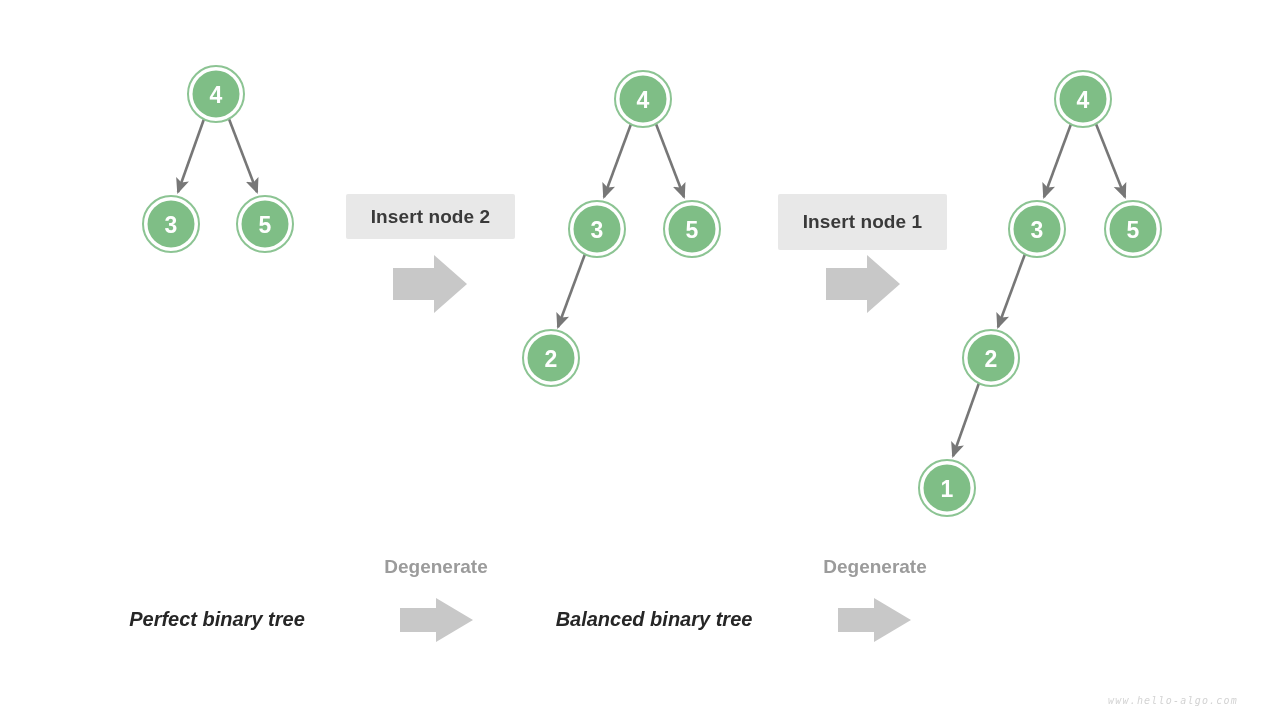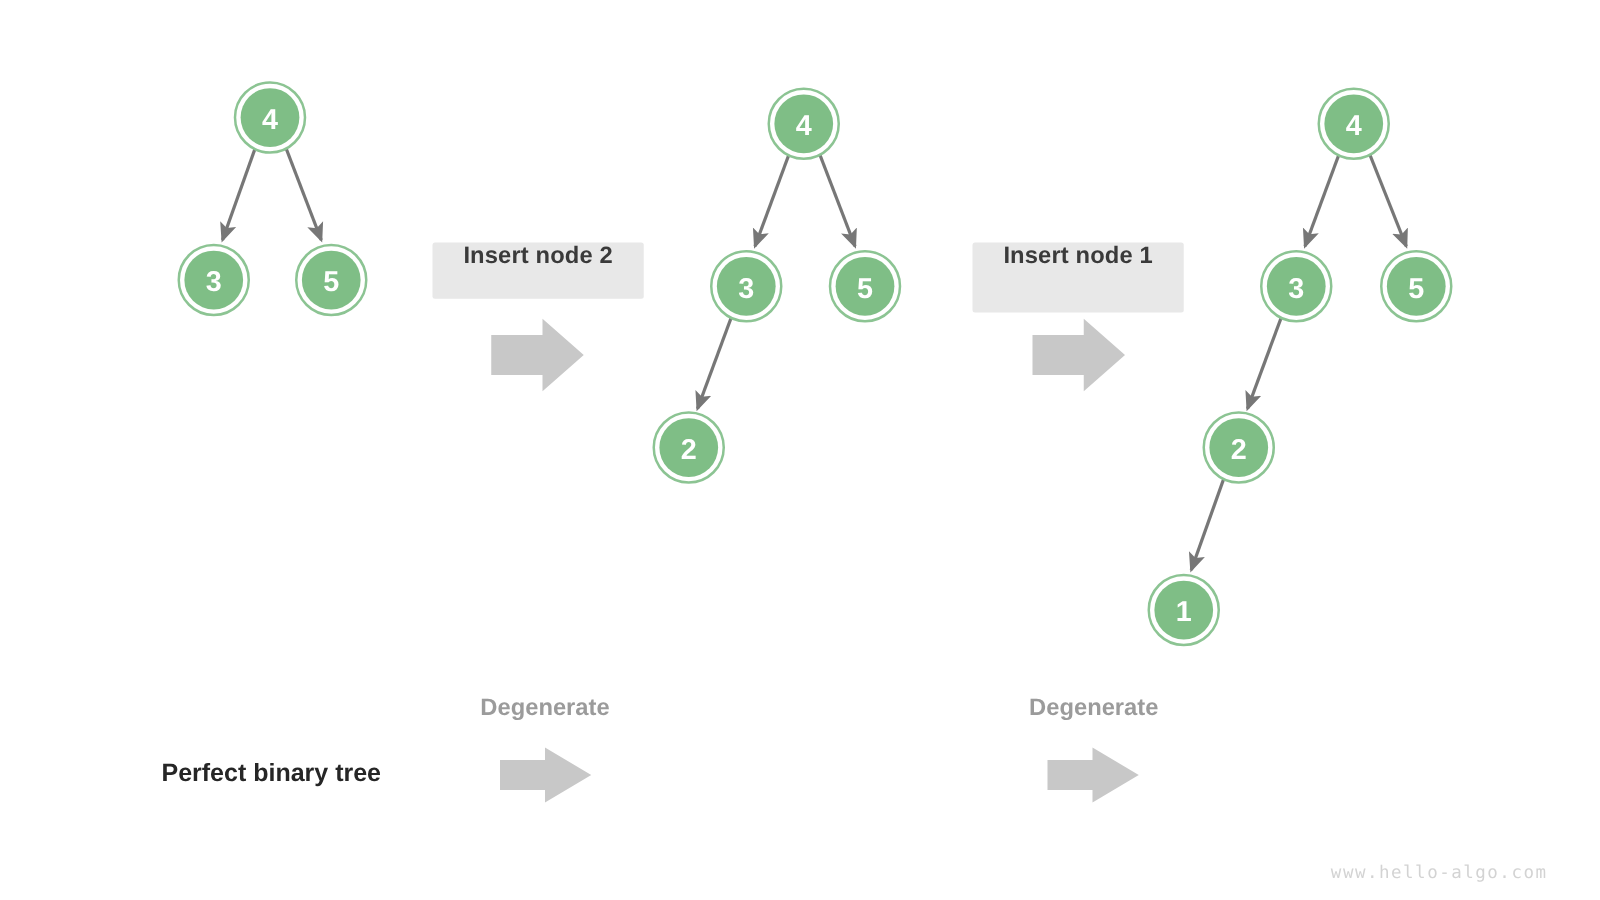--- a/index.html
+++ b/index.html
@@ -36,56 +36,58 @@
     font-weight: 600;
     fill: #ffffff;
     text-anchor: middle;
     dominant-baseline: central;
   }
   .op-chip {
     position: absolute;
     background: #e8e8e8;
     border-radius: 2px;
     display: flex;
-    align-items: flex-start;
+    align-items: center;
     justify-content: center;
     color: #3a3a3a;
     font-size: 19px;
     font-weight: bold;
     letter-spacing: 0.1px;
     font-family: "Liberation Sans", sans-serif;
     white-space: nowrap;
   }
   .tree-caption {
     position: absolute;
     color: #262626;
     font-size: 20px;
     font-weight: bold;
     white-space: nowrap;
     font-family: "Liberation Sans", sans-serif;
     text-align: center;
+    font-style: italic;
   }
   .degen-label {
     position: absolute;
     color: #9b9b9b;
     font-size: 19px;
     font-weight: bold;
     white-space: nowrap;
     font-family: "Liberation Sans", sans-serif;
     text-align: center;
   }
   .watermark {
     position: absolute;
     right: 42px;
     bottom: 14px;
     color: #d3d3d3;
-    font-size: 14px;
+    font-size: 10px;
     letter-spacing: 1.2px;
     font-family: "DejaVu Sans Mono", monospace;
     white-space: nowrap;
+    font-style: italic;
   }
 </style>
 </head>
 <body>
 
 <div id="stage">
 
   <svg class="diagram" viewBox="0 0 1280 720">
     <defs>
       <marker id="arrowhead" markerWidth="7" markerHeight="7" refX="5.2" refY="3" orient="auto" markerUnits="strokeWidth">
@@ -199,17 +201,18 @@
   <div class="op-chip" style="left:778px; top:194px; width:169px; height:56px;">
     <span>Insert node 1</span>
   </div>
 
   <div class="degen-label" style="left:336px; top:556px; width:200px;">Degenerate</div>
 
   <div class="degen-label" style="left:775px; top:556px; width:200px;">Degenerate</div>
 
   <div class="tree-caption" style="left:77px; top:608px; width:280px;">Perfect binary tree</div>
 
+  <div class="tree-caption" style="left:514px; top:608px; width:280px;">Balanced binary tree</div>
 
 
   <div class="watermark">www.hello-algo.com</div>
 
 </div>
 
 </body></html>

